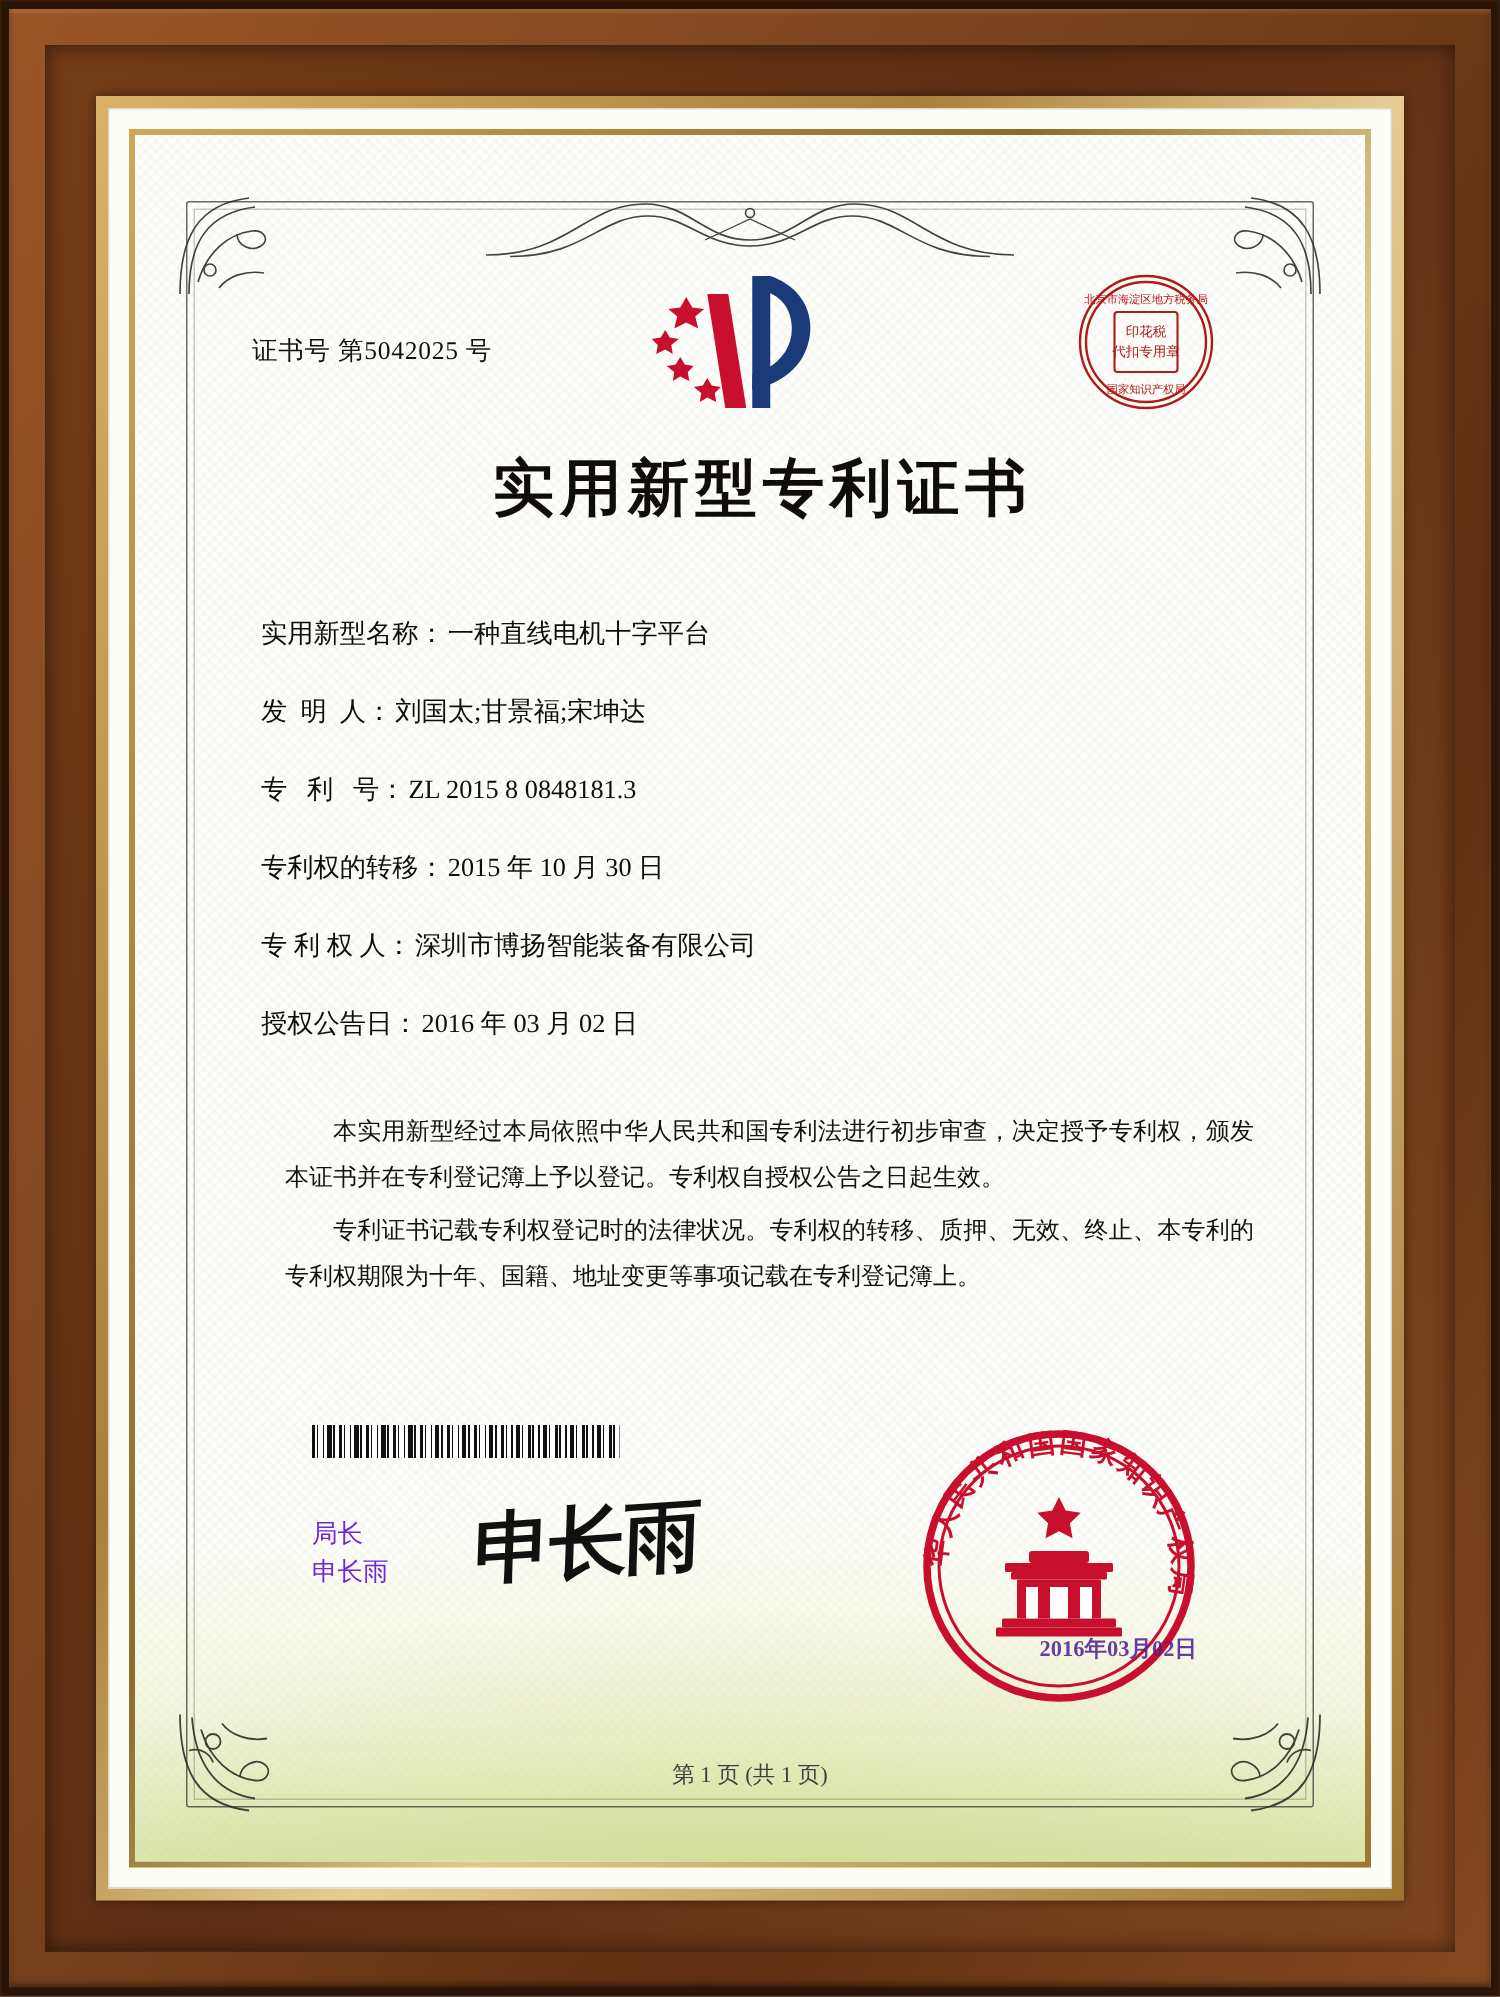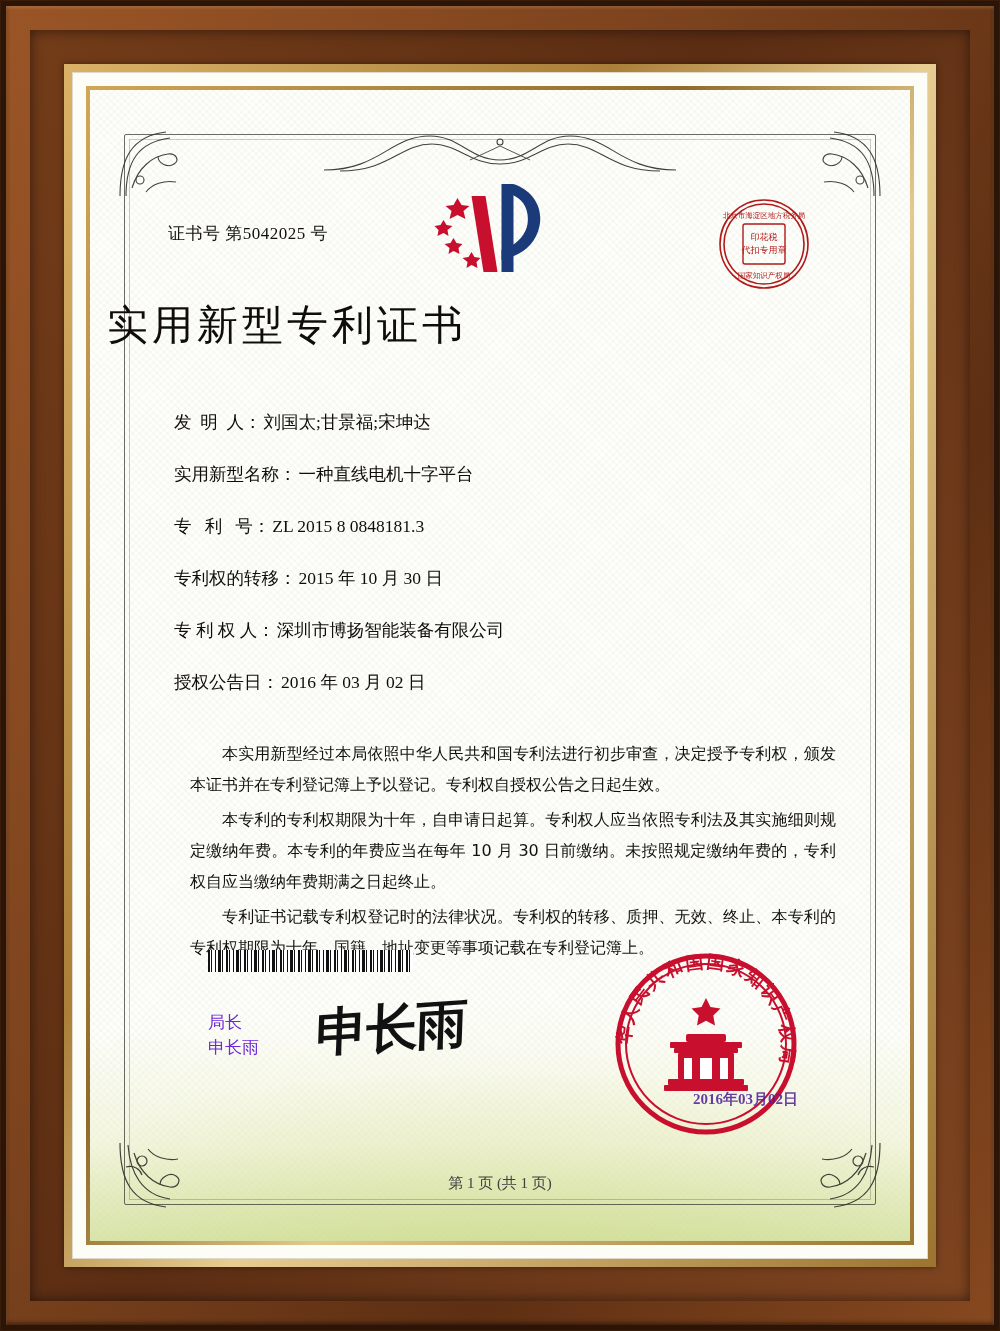--- a/index.html
+++ b/index.html
@@ -94,29 +94,30 @@
     font-family:"Liberation Serif", serif;
     font-size:17px;color:#14110d;letter-spacing:.5px;
   }
   .logo{
     position:absolute;left:50%;top:86px;transform:translateX(-50%);
     width:145px;height:100px;
   }
   .logo svg{width:100%;height:100%;display:block;}
   .doc-title{
     position:absolute;left:0;right:0;top:208px;
+    text-align:center;
     font-family:"DejaVu Sans", sans-serif;
-    font-weight:normal;
+    font-weight:bold;
     font-size:41px;
     letter-spacing:4px;
     color:#100d09;
     padding-left:17px;
   }
   .seal-stamp{
-    position:absolute;right:92px;top:100px;width:108px;height:108px;
+    position:absolute;right:92px;top:84px;width:108px;height:108px;
   }
   .seal-stamp svg{width:100%;height:100%;display:block;}
 
   .fields{
     position:absolute;left:84px;top:320px;right:70px;
   }
   .field{
     display:flex;align-items:baseline;
     margin-bottom:28px;
     font-family:"Liberation Serif", serif;
@@ -269,48 +270,47 @@
             <text x="54" y="63" text-anchor="middle" font-size="9">代扣专用章</text>
             <text x="54" y="88" text-anchor="middle" font-size="7.5">国家知识产权局</text>
           </g>
         </svg>
       </div>
 
       <div class="doc-title">实用新型专利证书</div>
 
       <div class="fields">
         <div class="field">
+          <span class="lab">实用新型名称：</span>
+          <span class="val">一种直线电机十字平台</span>
+        </div>
+        <div class="field">
           <span class="lab">发  明  人：</span>
           <span class="val">刘国太;甘景福;宋坤达</span>
         </div>
         <div class="field">
-          <span class="lab">实用新型名称：</span>
-          <span class="val">一种直线电机十字平台</span>
-        </div>
-        <div class="field">
           <span class="lab">专   利   号：</span>
           <span class="val">ZL 2015 8 0848181.3</span>
         </div>
         <div class="field">
           <span class="lab">专利权的转移：</span>
           <span class="val">2015 年 10 月 30 日</span>
         </div>
         <div class="field">
           <span class="lab">专 利 权 人：</span>
           <span class="val">深圳市博扬智能装备有限公司</span>
         </div>
         <div class="field">
           <span class="lab">授权公告日：</span>
           <span class="val">2016 年 03 月 02 日</span>
         </div>
       </div>
 
       <div class="body-text">
         <p>本实用新型经过本局依照中华人民共和国专利法进行初步审查，决定授予专利权，颁发本证书并在专利登记簿上予以登记。专利权自授权公告之日起生效。</p>
-        <p>本专利的专利权期限为十年，自申请日起算。专利权人应当依照专利法及其实施细则规定缴纳年费。本专利的年费应当在每年 10 月 30 日前缴纳。未按照规定缴纳年费的，专利权自应当缴纳年费期满之日起终止。</p>
         <p>专利证书记载专利权登记时的法律状况。专利权的转移、质押、无效、终止、本专利的专利权期限为十年、国籍、地址变更等事项记载在专利登记簿上。</p>
       </div>
 
       <div class="barcode"></div>
 
       <div class="sig-block">
         <div>局长</div>
         <div>申长雨</div>
       </div>
 

